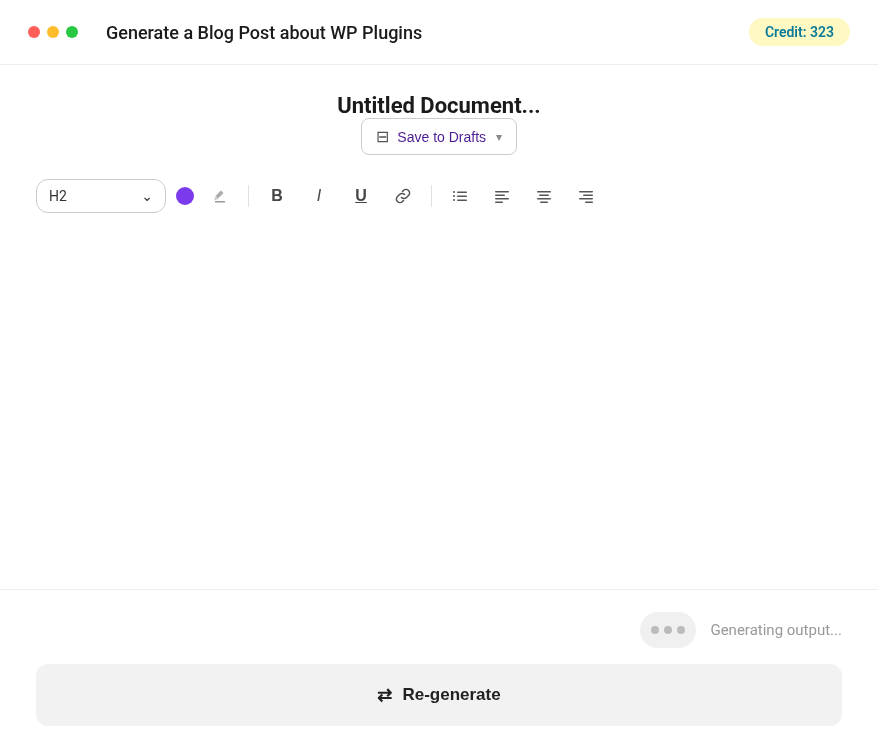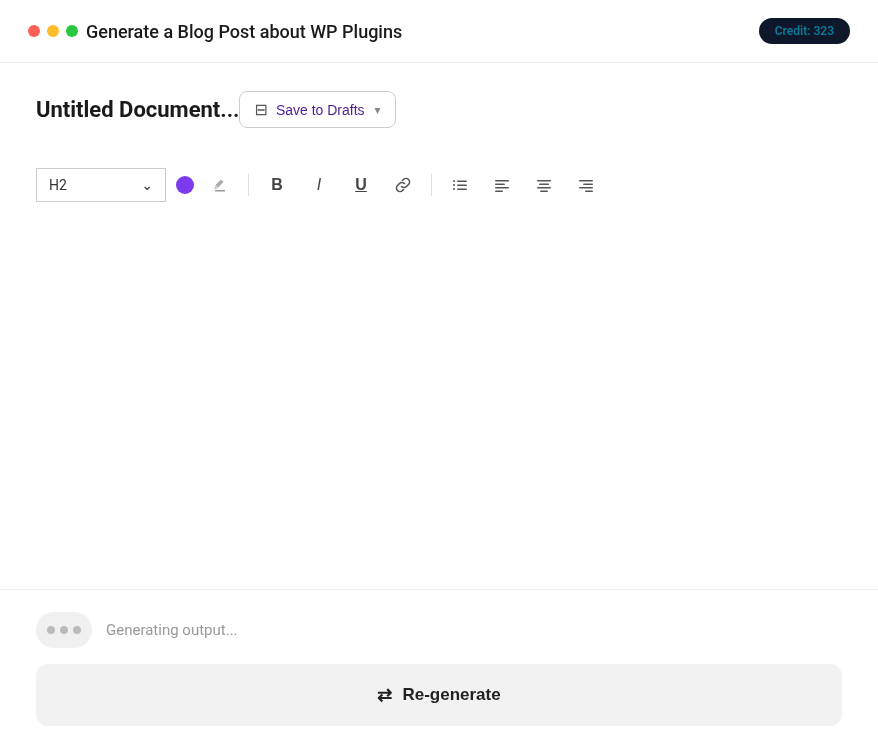--- a/index.html
+++ b/index.html
@@ -18,21 +18,21 @@
       display: flex;
       align-items: center;
       justify-content: space-between;
       padding: 18px 28px 18px 28px;
       border-bottom: 1px solid #eee;
     }
 
     .top-bar-left {
       display: flex;
       align-items: center;
-      gap: 8px;
+      gap: 28px;
     }
 
     .traffic-lights {
       display: flex;
       gap: 7px;
       align-items: center;
     }
 
     .traffic-dot {
       width: 12px;
@@ -44,41 +44,42 @@
     .dot-yellow { background: #FFBD2E; }
     .dot-green { background: #28C840; }
 
     .page-title {
       font-size: 18px;
       font-weight: 500;
       color: #1a1a1a;
     }
 
     .credit-badge {
-      background: #0f172a;
+      background: #fef9c3;
       color: #0a7a99;
-      font-size: 12px;
+      font-size: 14px;
       font-weight: 600;
       padding: 6px 16px;
       border-radius: 20px;
       text-align: center;
     }
 
     
     .document-area {
       flex: 1;
       padding: 28px 36px 0 36px;
       border-bottom: 1px solid #eee;
     }
 
     .doc-header {
       display: flex;
       align-items: center;
       justify-content: flex-start;
-      margin-bottom: 40px;
+      margin-bottom: 24px;
+      flex-direction: column;
     }
 
     .doc-title {
       font-size: 22px;
       font-weight: 700;
       color: #1a1a1a;
     }
 
     .save-drafts-btn {
       display: flex;
@@ -116,21 +117,21 @@
       gap: 10px;
       margin-bottom: 28px;
       flex-wrap: wrap;
     }
 
     .heading-select {
       display: flex;
       align-items: center;
       justify-content: space-between;
       border: 1.5px solid #ccc;
-      border-radius: 0;
+      border-radius: 12px;
       padding: 8px 12px;
       min-width: 130px;
       cursor: pointer;
       font-size: 14px;
       color: #333;
       background: #fff;
       gap: 24px;
     }
 
     .toolbar-divider {
@@ -193,20 +194,21 @@
     .bottom-panel {
       padding: 22px 36px;
       background: #fff;
     }
 
     .generating-row {
       display: flex;
       align-items: center;
       gap: 14px;
       margin-bottom: 16px;
+      justify-content: flex-end;
     }
 
     .dots-animation {
       display: flex;
       align-items: center;
       justify-content: center;
       background: #f0f0f0;
       border-radius: 20px;
       width: 56px;
       height: 36px;

